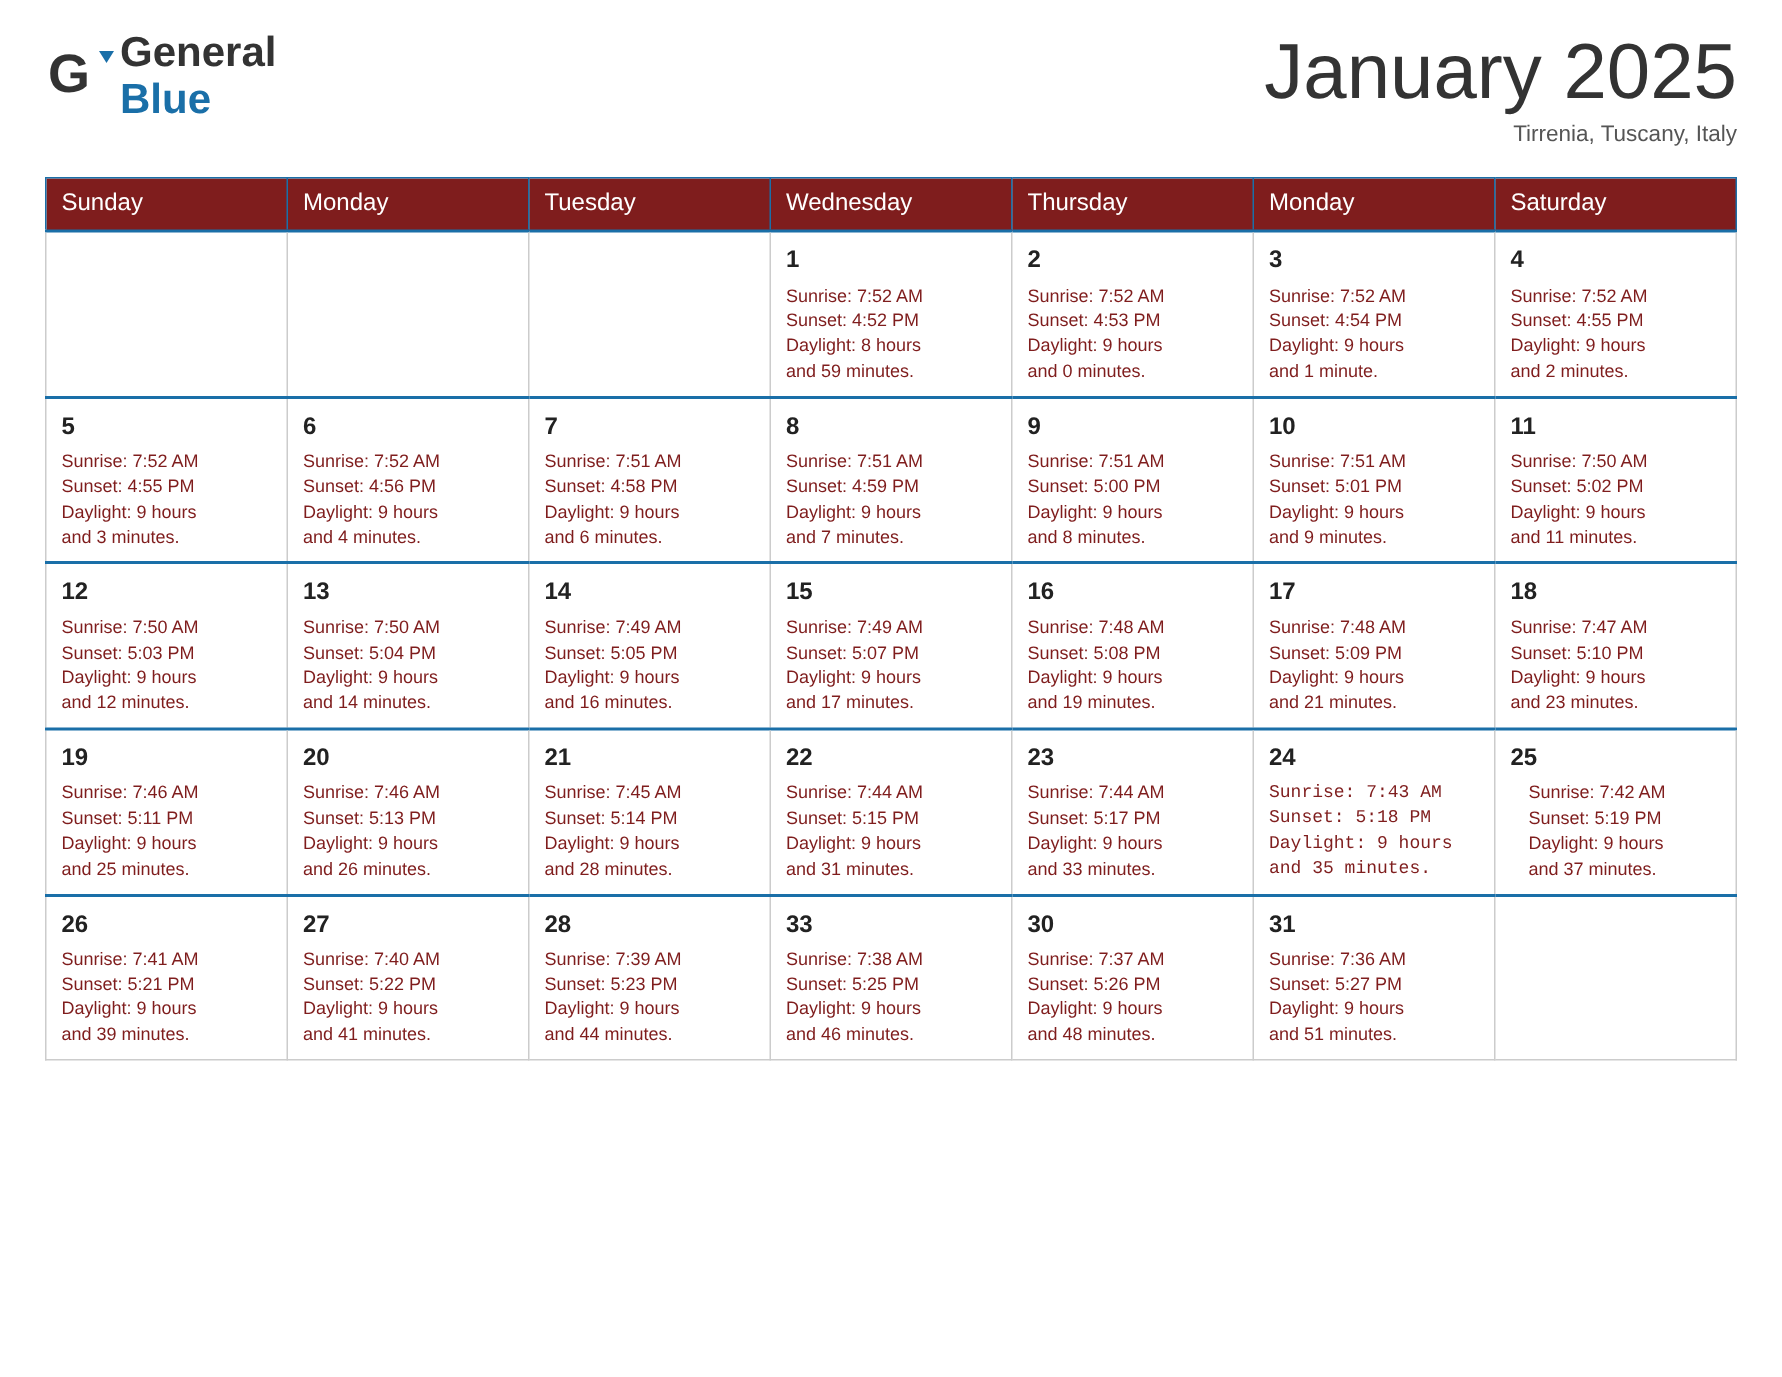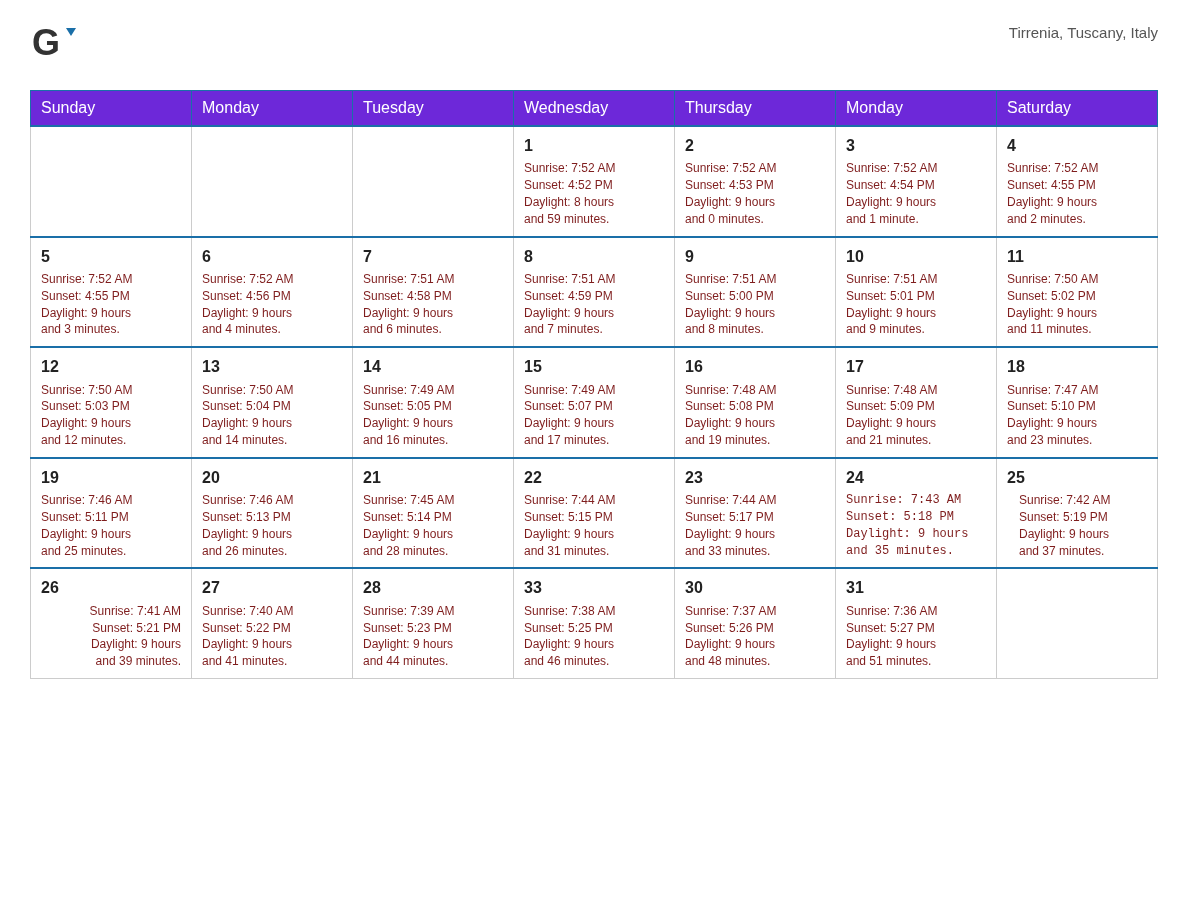--- a/index.html
+++ b/index.html
@@ -34,21 +34,21 @@
     .location-title {
       font-size: 15px;
       color: #555;
       margin-top: 4px;
     }
     .calendar-table {
       width: 100%;
       border-collapse: collapse;
     }
     .calendar-table th {
-      background-color: #6d28d9;
+      background-color: #7f1d1d;
       color: #fff;
       padding: 8px 10px;
       text-align: left;
       font-size: 16px;
       font-weight: normal;
       border: 1px solid #1a6fa8;
     }
     .calendar-table td {
       vertical-align: top;
       padding: 8px 10px;
@@ -88,23 +88,28 @@
 <body>
 
 <div class="header">
   <div class="logo">
     <div class="logo-wrapper">
       <svg width="50" height="50" viewBox="0 0 50 50">
 
         <text x="2" y="35" font-size="36" font-weight="bold" font-family="Arial" fill="#333">G</text>
         <polygon points="36,8 46,8 41,16" fill="#1a6fa8"></polygon>
       </svg>
+      <div>
+        <div style="font-size:28px;font-weight:bold;color:#333;line-height:1.1;">General</div>
+        <div style="font-size:28px;font-weight:bold;color:#1a6fa8;line-height:1.1;">Blue</div>
+      </div>
     </div>
   </div>
   <div class="title-area">
+    <div class="month-title">January 2025</div>
     <div class="location-title">Tirrenia, Tuscany, Italy</div>
   </div>
 </div>
 
 <table class="calendar-table">
   <thead>
     <tr>
       <th>Sunday</th>
       <th>Monday</th>
       <th>Tuesday</th>
@@ -297,21 +302,21 @@
           <span class="day-number">25</span>
           <div class="day-info" style="white-space: pre-line; margin-left: 12px;">Sunrise: 7:42 AM
 Sunset: 5:19 PM
 Daylight: 9 hours
 and 37 minutes.</div>
         </td>
       </tr>
       <tr class="week-row">
         <td>
           <span class="day-number">26</span>
-          <div class="day-info" style="white-space: pre-line; text-align: right;">Sunrise: 7:41 AM
+          <div class="day-info" style="white-space: pre-line;">Sunrise: 7:41 AM
 Sunset: 5:21 PM
 Daylight: 9 hours
 and 39 minutes.</div>
         </td>
         <td>
           <span class="day-number">27</span>
           <div class="day-info" style="white-space: pre-line;">Sunrise: 7:40 AM
 Sunset: 5:22 PM
 Daylight: 9 hours
 and 41 minutes.</div>

